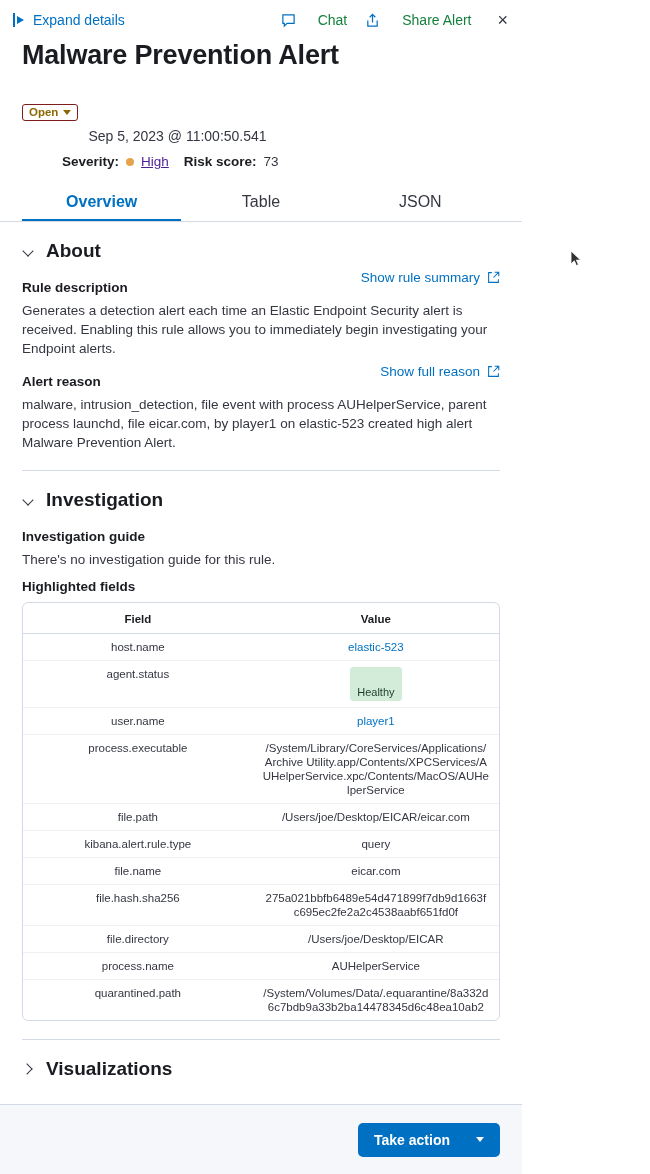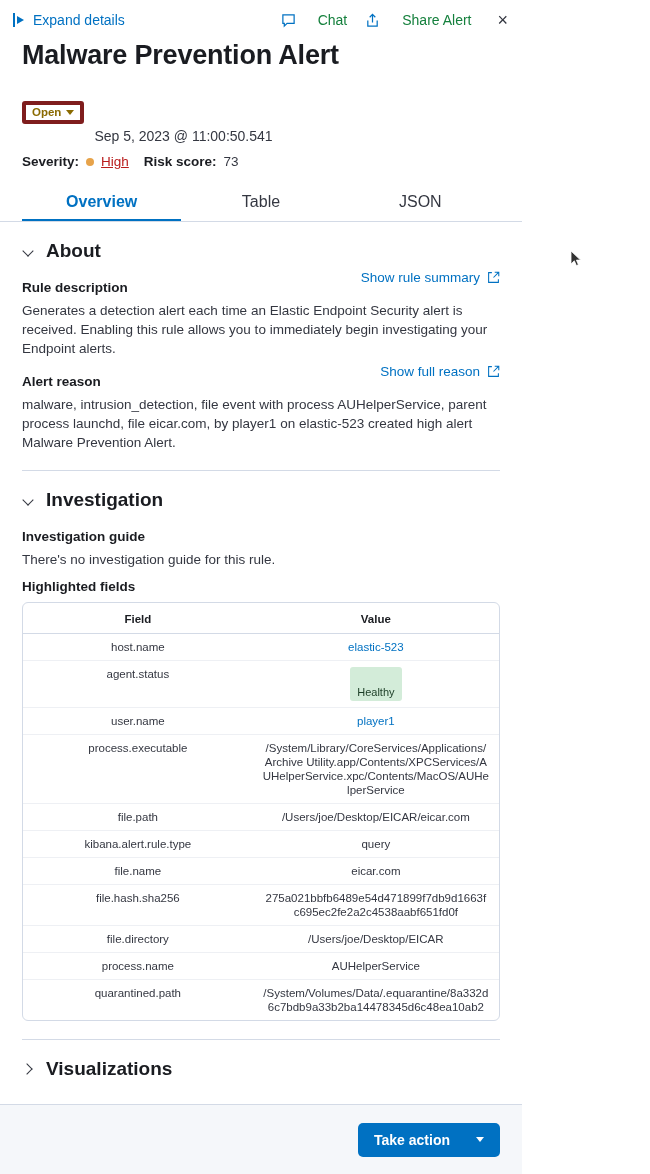--- a/index.html
+++ b/index.html
@@ -91,21 +91,21 @@
   .status-row {
     display: flex;
     align-items: center;
     gap: 10px;
     margin-bottom: 10px;
   }
   .status-badge {
     display: inline-flex;
     align-items: center;
     gap: 5px;
-    border: 4px solid #7f1d1d;
+    border: 1px solid #7f1d1d;
     border-radius: 3px;
     background: #fff;
     color: #8a6a00;
     font-size: 11.5px;
     font-weight: 600;
     padding: 1px 6px 2px 6px;
     cursor: pointer;
   }
   .status-badge .caret {
     width: 0; height: 0;
@@ -118,28 +118,29 @@
     font-size: 14px;
     color: #343741;
     margin-top: 47px;
   }
   .sev-row {
     display: flex;
     align-items: center;
     gap: 7px;
     font-size: 13.5px;
     margin-bottom: 14px;
+    margin-left: 40px;
   }
   .sev-label { font-weight: 700; color: #1a1c21; }
   .sev-dot {
     width: 8px; height: 8px; border-radius: 50%;
     background: #e7a34a;
     display: inline-block;
   }
-  .sev-value { color: #b91c1c; text-decoration: underline; }
+  .sev-value { color: #4c1d95; text-decoration: underline; }
   .risk-label { font-weight: 700; color: #1a1c21; margin-left: 8px; }
   .risk-value { color: #343741; }
 
   
   .tabs {
     display: flex;
     border-bottom: 1px solid #d3dae6;
     padding: 0 22px;
     margin-top: 2px;
   }

